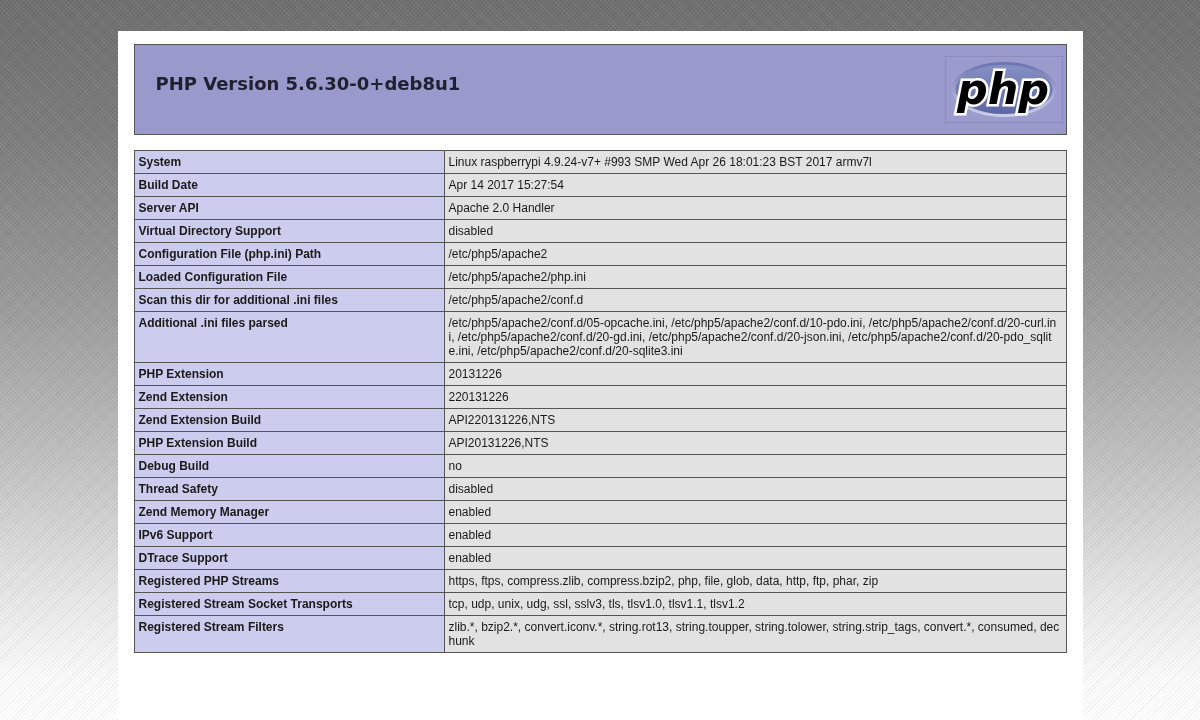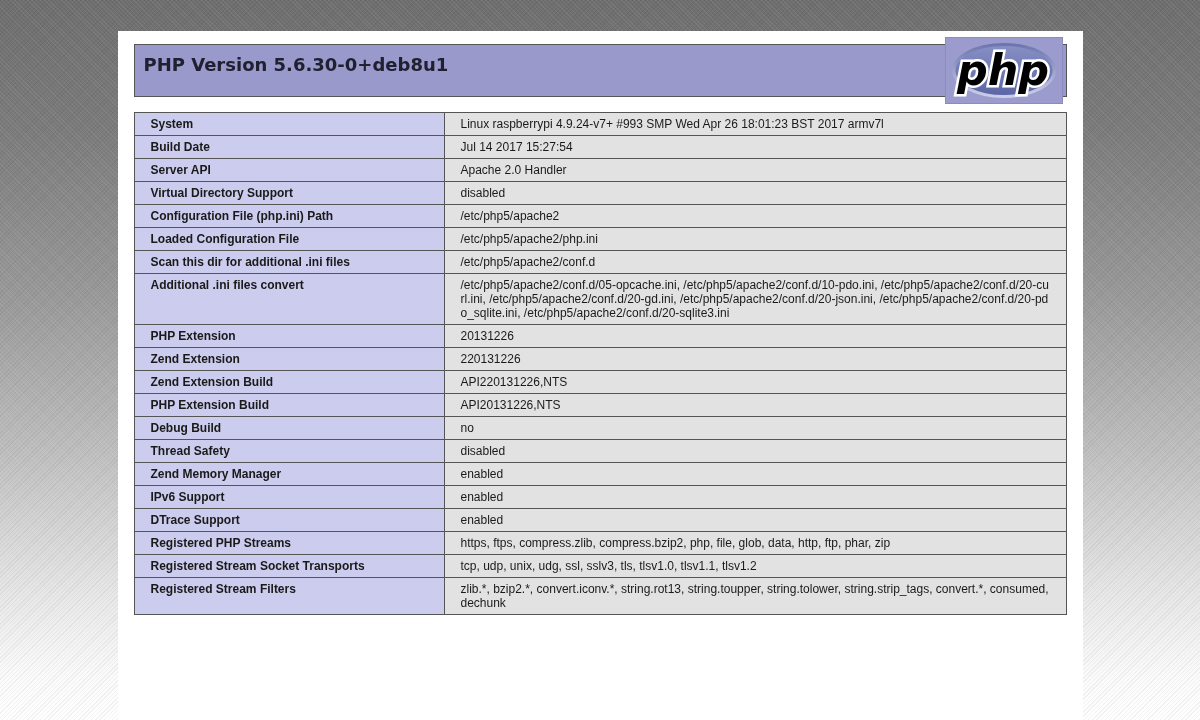--- a/index.html
+++ b/index.html
@@ -17,27 +17,27 @@
 
   .page {
     width: 965px;
     height: 689px;
     margin: 0 auto;
     background: #ffffff;
     padding: 13px 16px 16px 16px;
   }
 
   .header {
-    height: 53px;
+    height: 91px;
     background: var(--header-bg, #9999cc);
     border: 1px solid var(--border-color, #555555);
     display: flex;
     justify-content: space-between;
     align-items: center;
-    padding: 0 3px 0 9px;
+    padding: 0 3px 0 21px;
   }
 
   .header h1 {
     font-family: "DejaVu Sans", "Liberation Sans", sans-serif;
     font-size: 18px;
     font-weight: bold;
     color: #202030;
     position: relative;
     top: -6px;
     letter-spacing: 0px;
@@ -50,21 +50,21 @@
     width: 100%;
     border-collapse: collapse;
     font-size: 12px;
     line-height: 14px;
     color: #1a1a1a;
     table-layout: fixed;
   }
 
   table.info td {
     border: 1px solid var(--border-color, #555555);
-    padding: 4px 16px;
+    padding: 4px 4px;
     vertical-align: baseline;
     word-break: break-all;
   }
 
   td.label {
     width: 310px;
     background: var(--label-bg, #ccccee);
     font-weight: bold;
     word-break: normal;
   }
@@ -101,21 +101,21 @@
   </div>
 
   <table class="info">
     <tbody>
         <tr>
           <td class="label">System</td>
           <td class="value">Linux raspberrypi 4.9.24-v7+ #993 SMP Wed Apr 26 18:01:23 BST 2017 armv7l</td>
         </tr>
         <tr>
           <td class="label">Build Date</td>
-          <td class="value">Jul 14 2017 15:27:54</td>
+          <td class="value">Apr 14 2017 15:27:54</td>
         </tr>
         <tr>
           <td class="label">Server API</td>
           <td class="value">Apache 2.0 Handler</td>
         </tr>
         <tr>
           <td class="label">Virtual Directory Support</td>
           <td class="value">disabled</td>
         </tr>
         <tr>
@@ -124,21 +124,21 @@
         </tr>
         <tr>
           <td class="label">Loaded Configuration File</td>
           <td class="value">/etc/php5/apache2/php.ini</td>
         </tr>
         <tr>
           <td class="label">Scan this dir for additional .ini files</td>
           <td class="value">/etc/php5/apache2/conf.d</td>
         </tr>
         <tr>
-          <td class="label">Additional .ini files convert</td>
+          <td class="label">Additional .ini files parsed</td>
           <td class="value">/etc/php5/apache2/conf.d/05-opcache.ini, /etc/php5/apache2/conf.d/10-pdo.ini, /etc/php5/apache2/conf.d/20-curl.ini, /etc/php5/apache2/conf.d/20-gd.ini, /etc/php5/apache2/conf.d/20-json.ini, /etc/php5/apache2/conf.d/20-pdo_sqlite.ini, /etc/php5/apache2/conf.d/20-sqlite3.ini</td>
         </tr>
         <tr>
           <td class="label">PHP Extension</td>
           <td class="value">20131226</td>
         </tr>
         <tr>
           <td class="label">Zend Extension</td>
           <td class="value">220131226</td>
         </tr>

